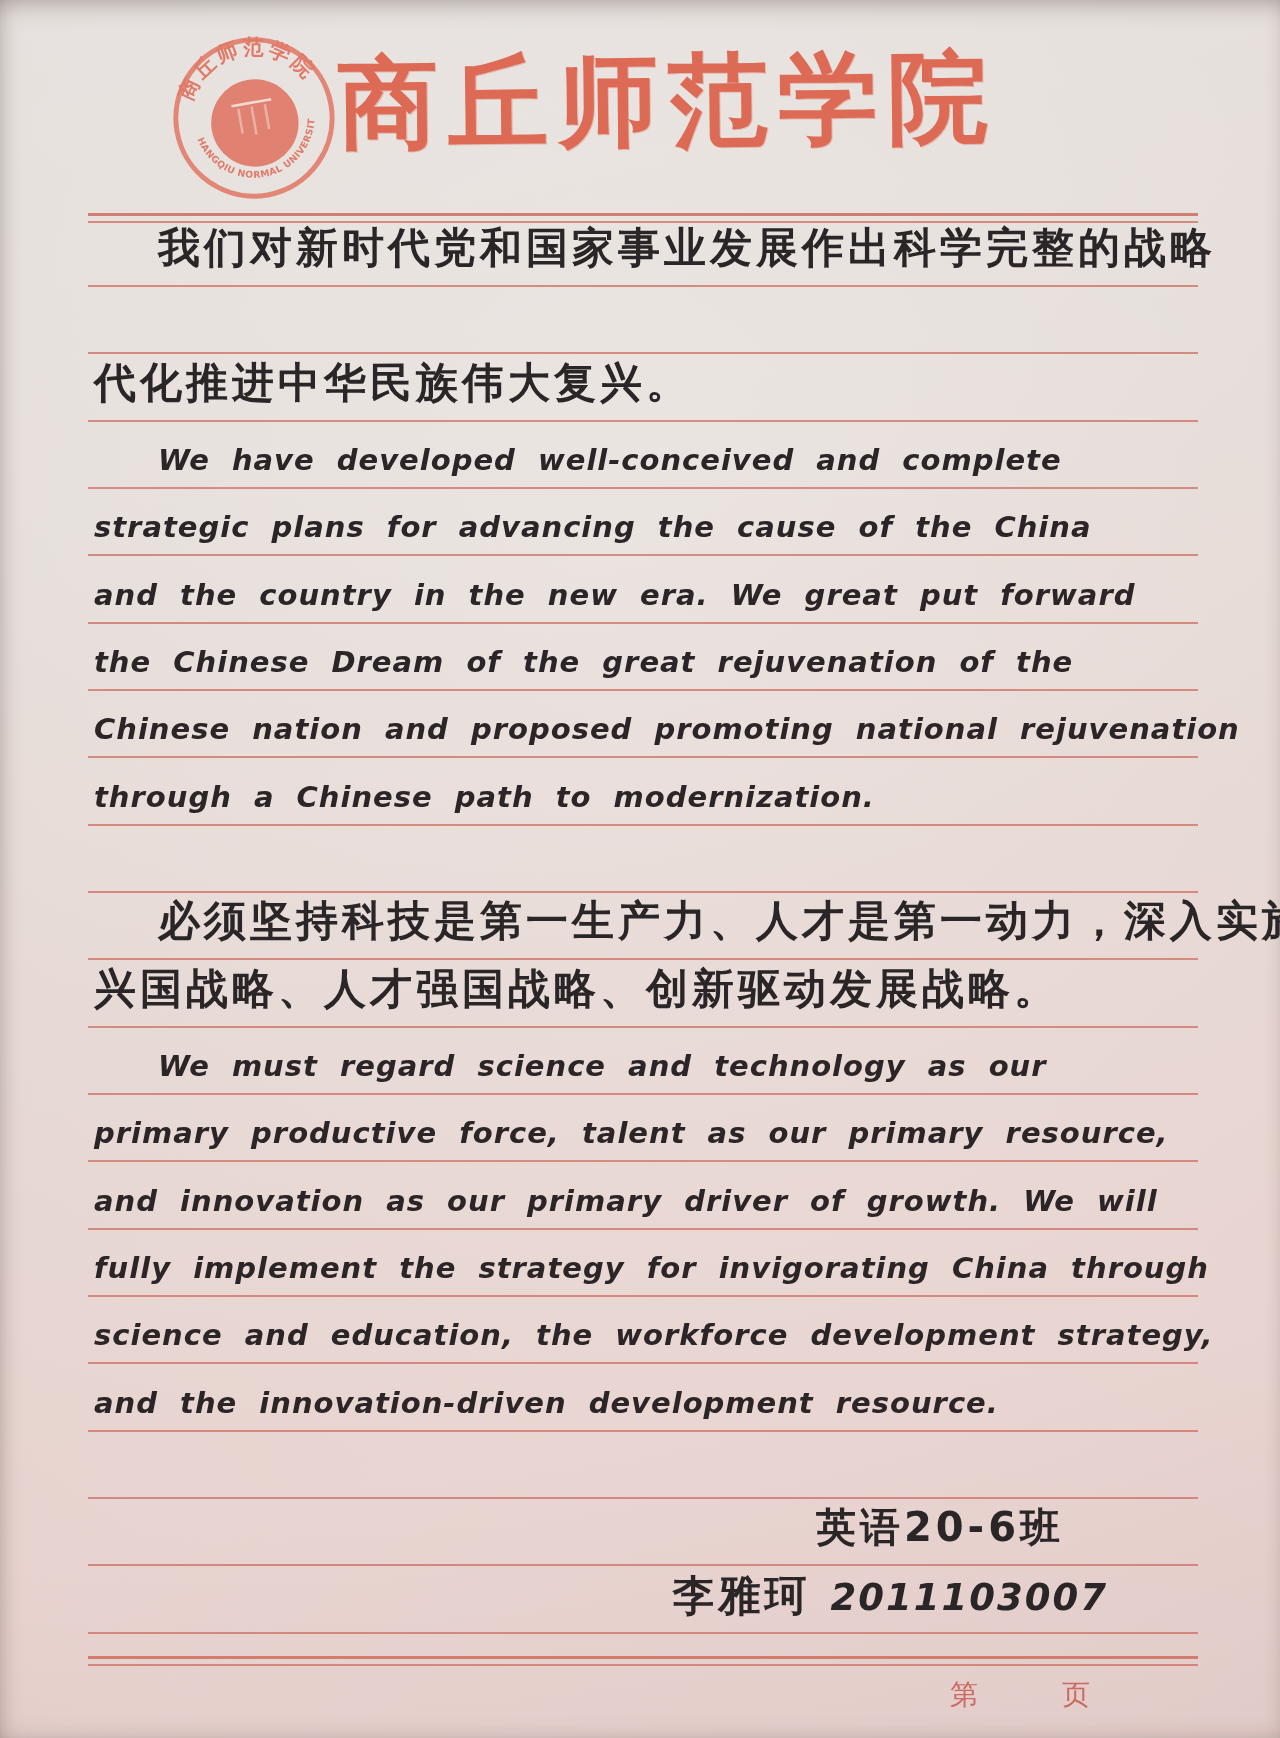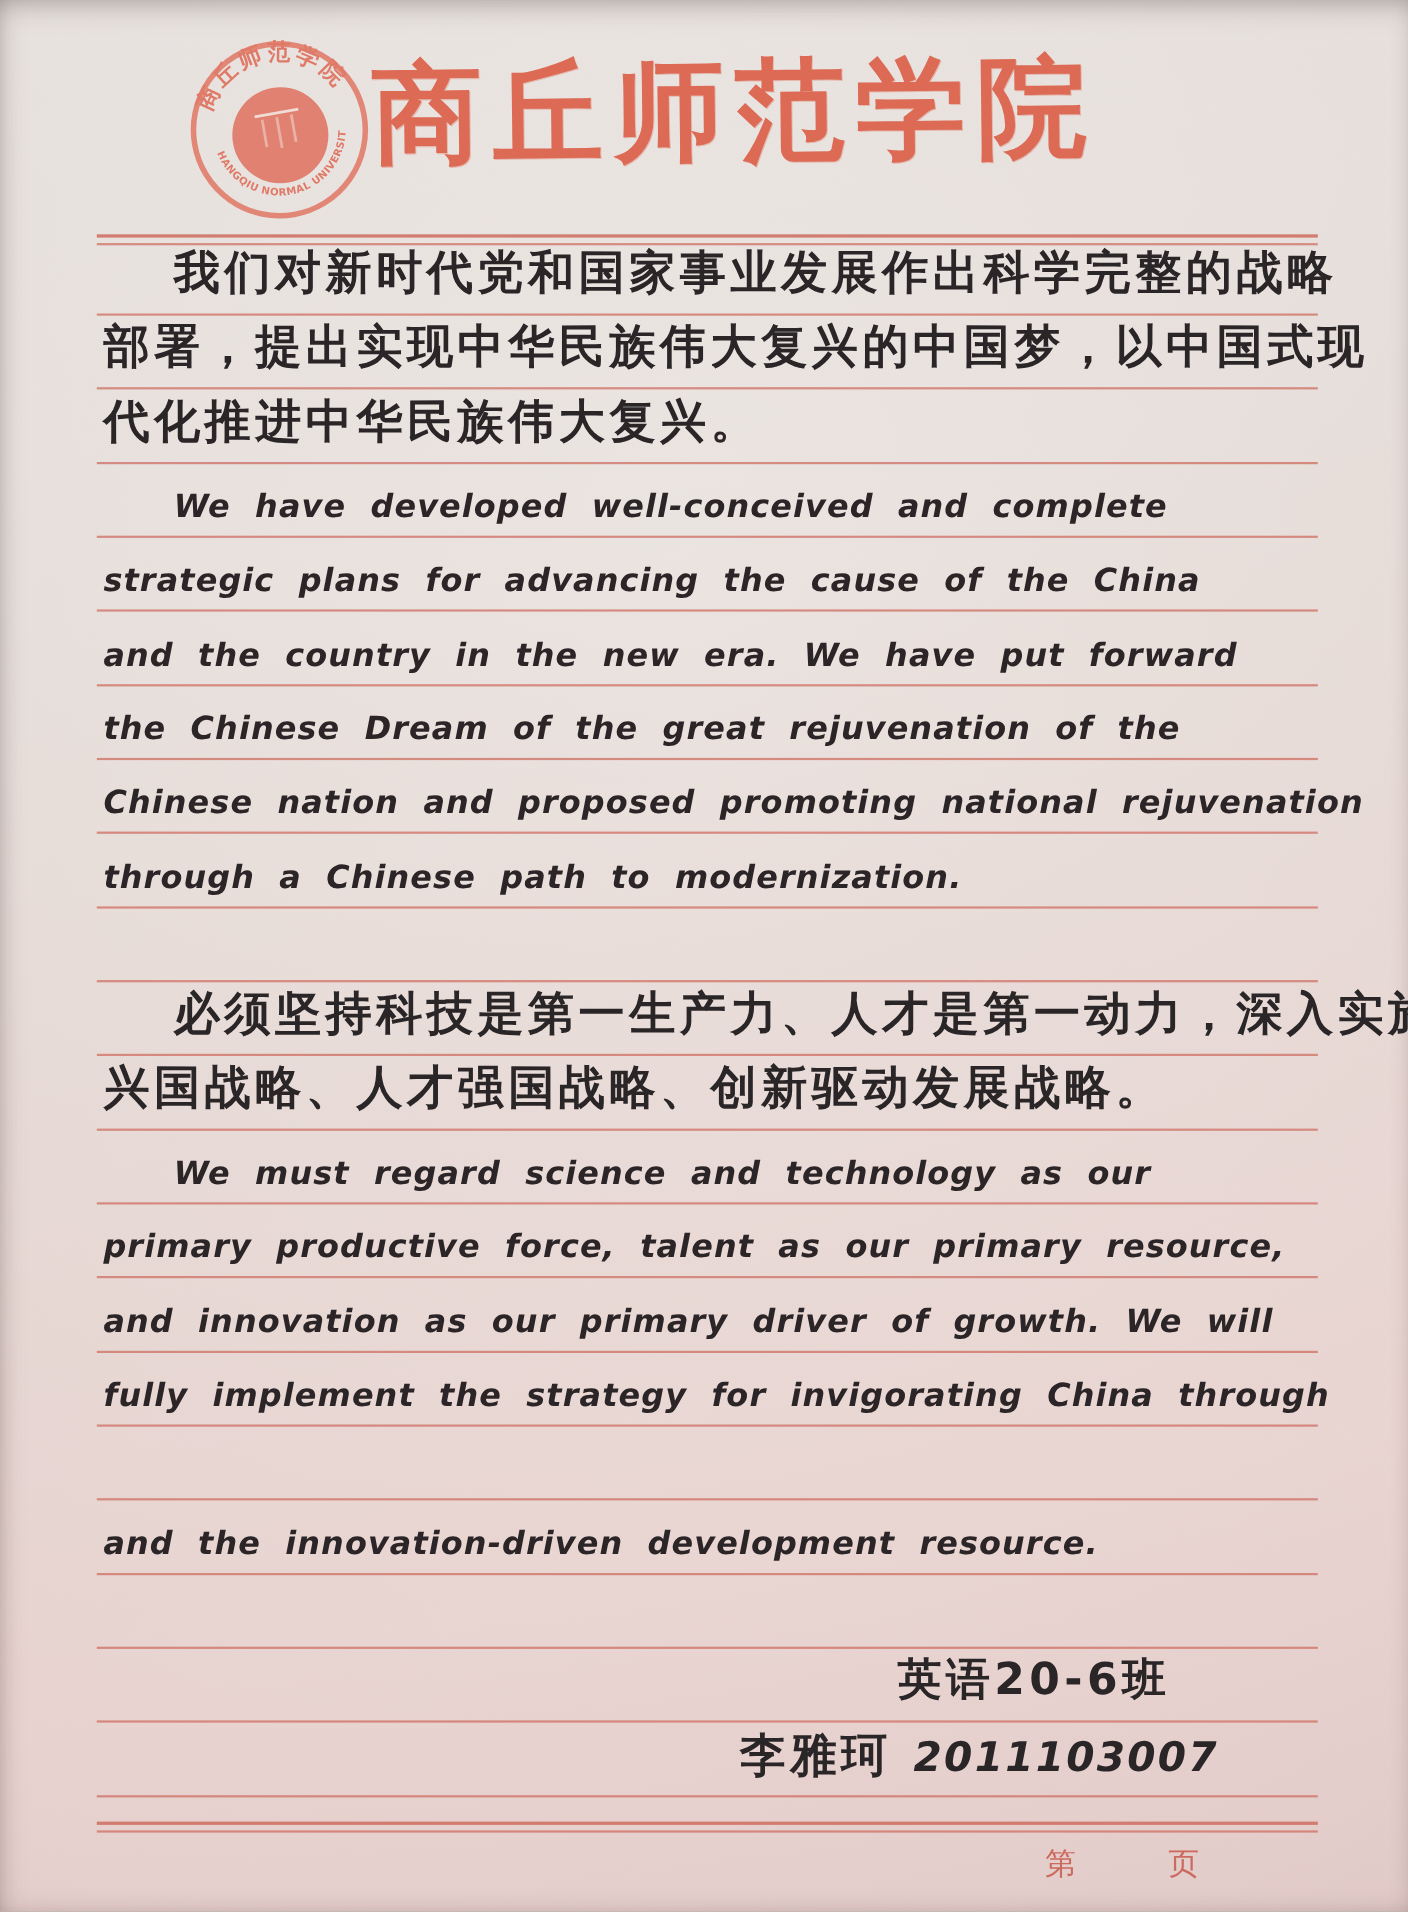--- a/index.html
+++ b/index.html
@@ -93,37 +93,37 @@
   <div class="rule" style="top:1160px"></div>
   <div class="rule" style="top:1228px"></div>
   <div class="rule" style="top:1295px"></div>
   <div class="rule" style="top:1362px"></div>
   <div class="rule" style="top:1430px"></div>
   <div class="rule" style="top:1497px"></div>
   <div class="rule" style="top:1564px"></div>
   <div class="rule" style="top:1632px"></div>
 
   <div class="row cn indent" style="top:224px">我们对新时代党和国家事业发展作出科学完整的战略</div>
-  <div class="row cn" style="top:291px">部署，提出实现中华民族伟大复兴的中国梦，以中国式现</div>
   <div class="row cn" style="top:359px">代化推进中华民族伟大复兴。</div>
 
   <div class="row en indent" style="top:444px">We have developed well-conceived and complete</div>
   <div class="row en" style="top:511px">strategic plans for advancing the cause of the China</div>
-  <div class="row en" style="top:579px">and the country in the new era. We have put forward</div>
+  <div class="row en" style="top:579px">and the country in the new era. We great put forward</div>
   <div class="row en" style="top:713px">Chinese nation and proposed promoting national rejuvenation</div>
   <div class="row en" style="top:646px">the Chinese Dream of the great rejuvenation of the</div>
   <div class="row en" style="top:781px">through a Chinese path to modernization.</div>
 
   <div class="row cn indent" style="top:897px">必须坚持科技是第一生产力、人才是第一动力，深入实施科教</div>
   <div class="row cn" style="top:965px">兴国战略、人才强国战略、创新驱动发展战略。</div>
 
   <div class="row en indent" style="top:1050px">We must regard science and technology as our</div>
   <div class="row en" style="top:1117px">primary productive force, talent as our primary resource,</div>
   <div class="row en" style="top:1185px">and innovation as our primary driver of growth. We will</div>
   <div class="row en" style="top:1252px">fully implement the strategy for invigorating China through</div>
+  <div class="row en" style="top:1319px">science and education, the workforce development strategy,</div>
   <div class="row en" style="top:1387px">and the innovation-driven development resource.</div>
 
   <div class="row cn sig sig-class" style="top:1504px">英语20-6班</div>
   <div class="row cn sig sig-name" style="top:1572px">
     <span>李雅珂</span><span class="sig-id">2011103007</span>
   </div>
 
   <div class="rule strong" style="top:1656px"></div>
   <div class="rule" style="top:1664px"></div>
   <div class="page-label" style="left:950px">第</div>

